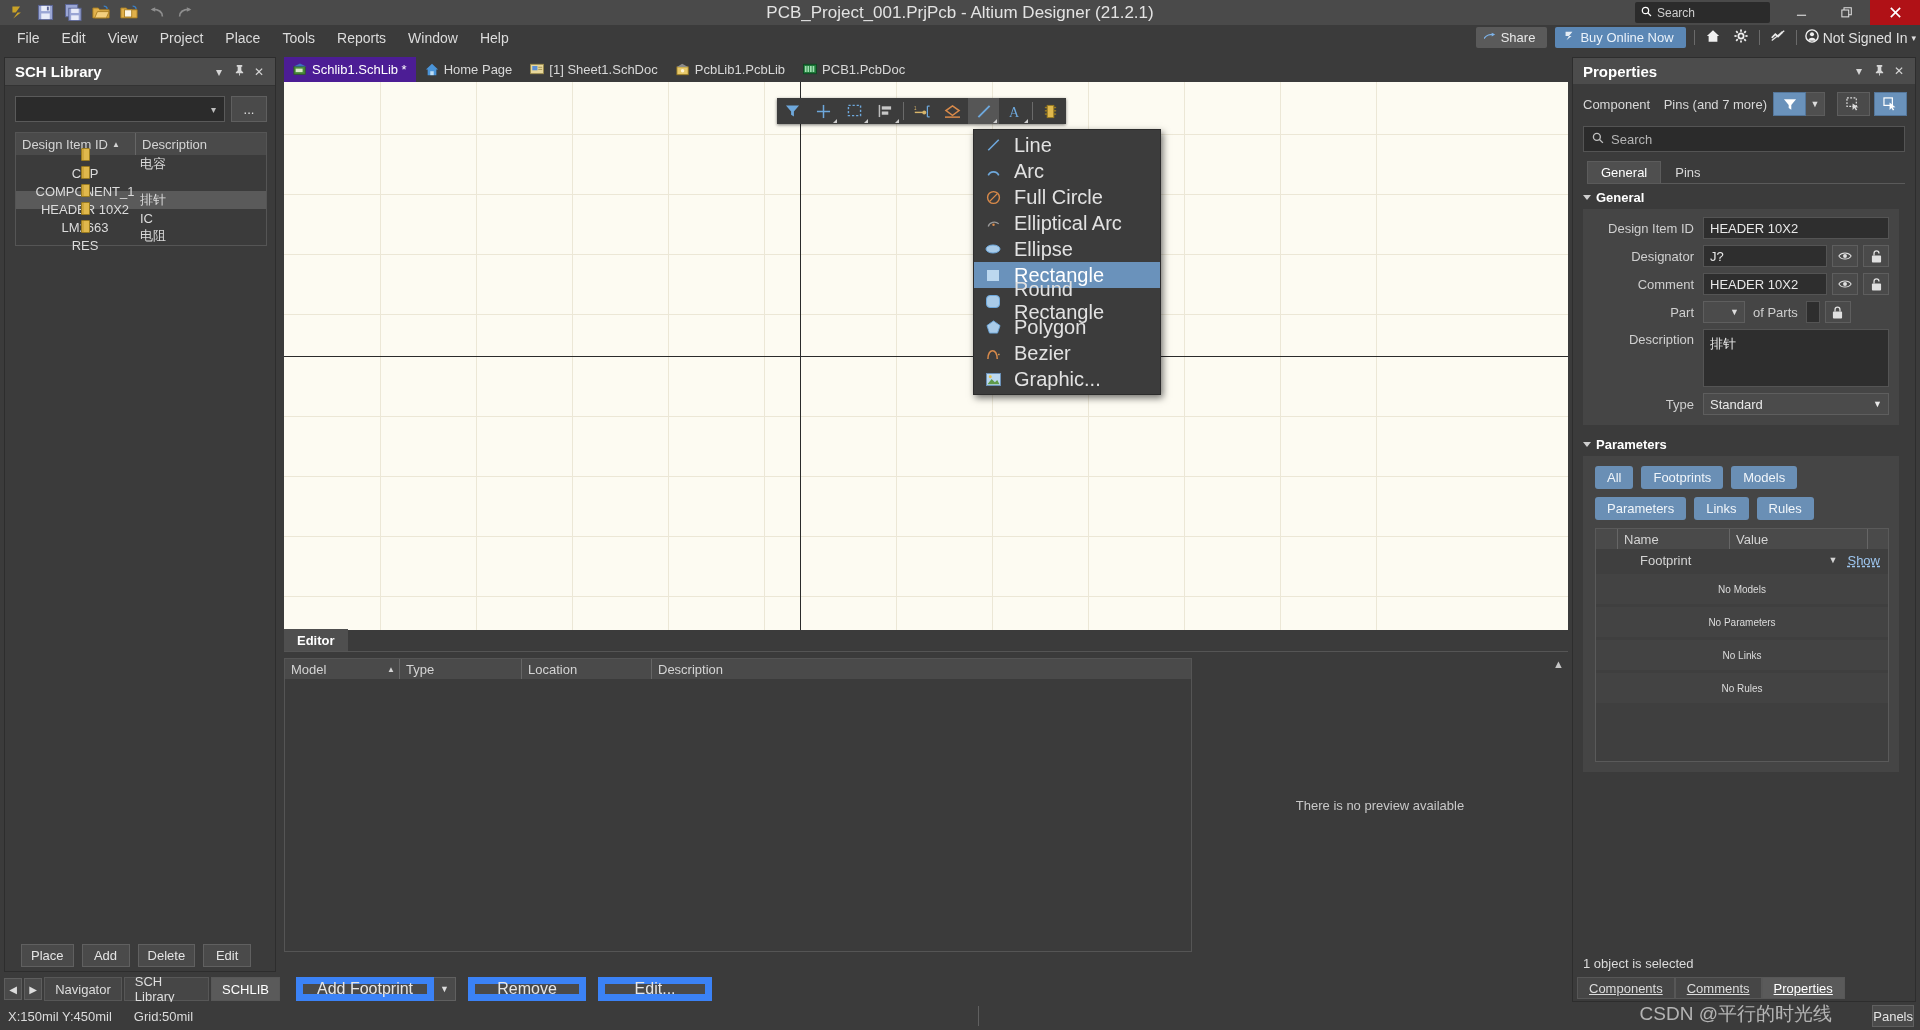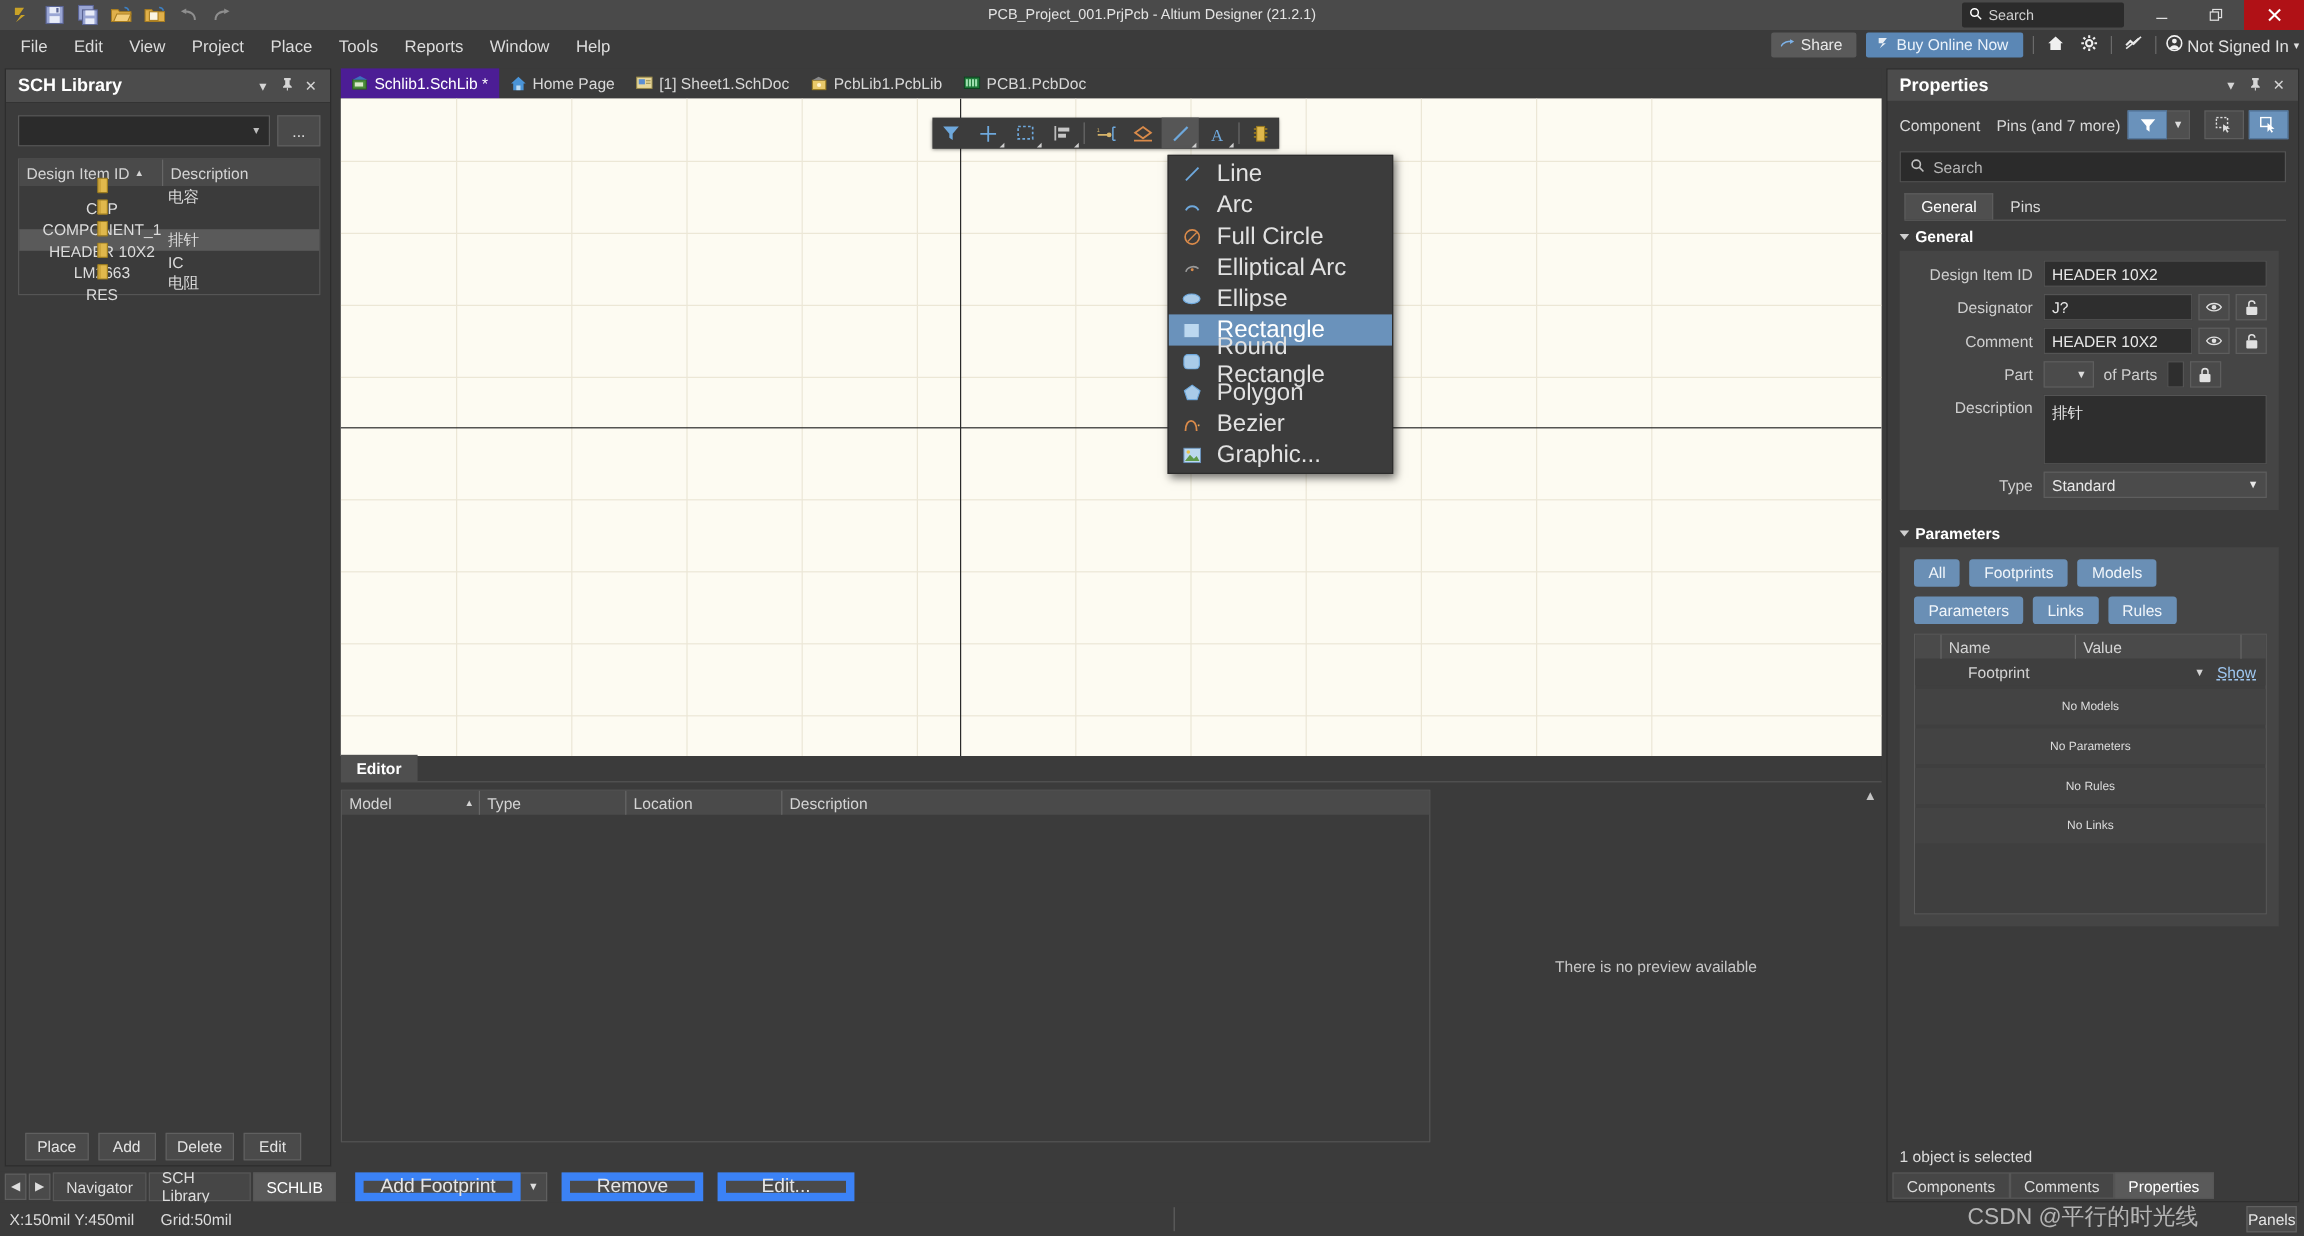--- a/index.html
+++ b/index.html
@@ -11,21 +11,21 @@
   }
   .app{ position:relative; width:1920px; height:1030px; }
 
   
   .titlebar{
     position:absolute; left:0; top:0; width:1920px; height:25px;
     background:#4a4a4a; display:flex; align-items:center;
   }
   .title-text{
     position:absolute; left:0; right:0; text-align:center;
-    font-size:12px; color:#e3e3e3; line-height:25px;
+    font-size:17px; color:#e3e3e3; line-height:25px;
   }
   .tb-search{
     position:absolute; right:150px; top:2px; width:135px; height:21px;
     background:#2b2b2b; border-radius:2px; display:flex; align-items:center;
     padding-left:6px; gap:5px; font-size:12px; color:#cfcfcf;
   }
   .win-btn{
     position:absolute; top:0; width:46px; height:25px;
     display:flex; align-items:center; justify-content:center;
     color:#e0e0e0; font-size:13px;
@@ -305,21 +305,21 @@
     font-size:10px; color:#dcdcdc; background:#434343; margin-top:3px;
   }
   .rp-status{
     position:absolute; left:10px; bottom:30px; font-size:13px; color:#dcdcdc;
   }
   .rp-bottabs{
     position:absolute; left:0; bottom:2px; display:flex; padding-left:4px;
   }
   .rpb-tab{
     height:22px; padding:0 11px; font-size:13px; color:#dcdcdc;
-    background:#464646; border:1px solid #575757; display:flex; align-items:center;
+    background:#464646; border:1px solid #575757; display:flex; align-items:center;text-decoration:underline;
   }
   .rpb-tab.active{ background:#5a5a5a; color:#fff; }
 
   
   .statusbar{
     position:absolute; left:0; bottom:0; width:1920px; height:28px;
     background:#3b3b3b; display:flex; align-items:center; font-size:13px; color:#dcdcdc;
   }
   .sb-coords{ padding-left:8px; }
   .sb-grid{ padding-left:22px; }
@@ -990,22 +990,22 @@
         <div class="pt-fp">
           <div class="pc0"></div>
           <div class="pc1">Footprint</div>
           <div class="pc2">
             <span style="font-size:9px;">▼</span>
             <span class="showlink">Show</span>
           </div>
         </div>
         <div class="pt-empty">No Models</div>
         <div class="pt-empty">No Parameters</div>
+        <div class="pt-empty">No Links</div>
         <div class="pt-empty">No Rules</div>
-        <div class="pt-empty">No Links</div>
         <div style="height:58px;background:#3f3f3f;"></div>
       </div>
     </div>
 
     <div class="rp-status">1 object is selected</div>
 
     <div class="rp-bottabs">
       <div class="rpb-tab">Components</div>
       <div class="rpb-tab">Comments</div>
       <div class="rpb-tab active">Properties</div>

